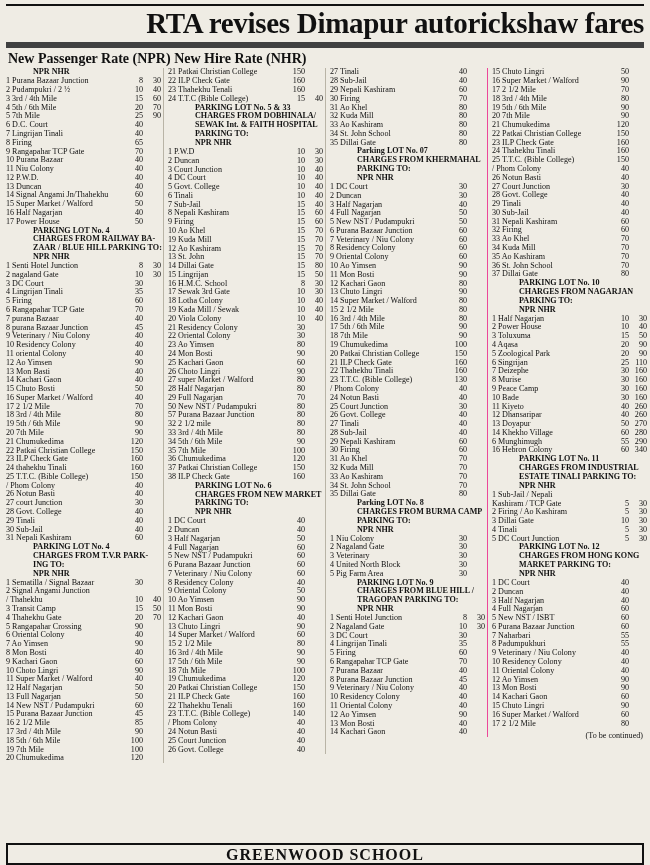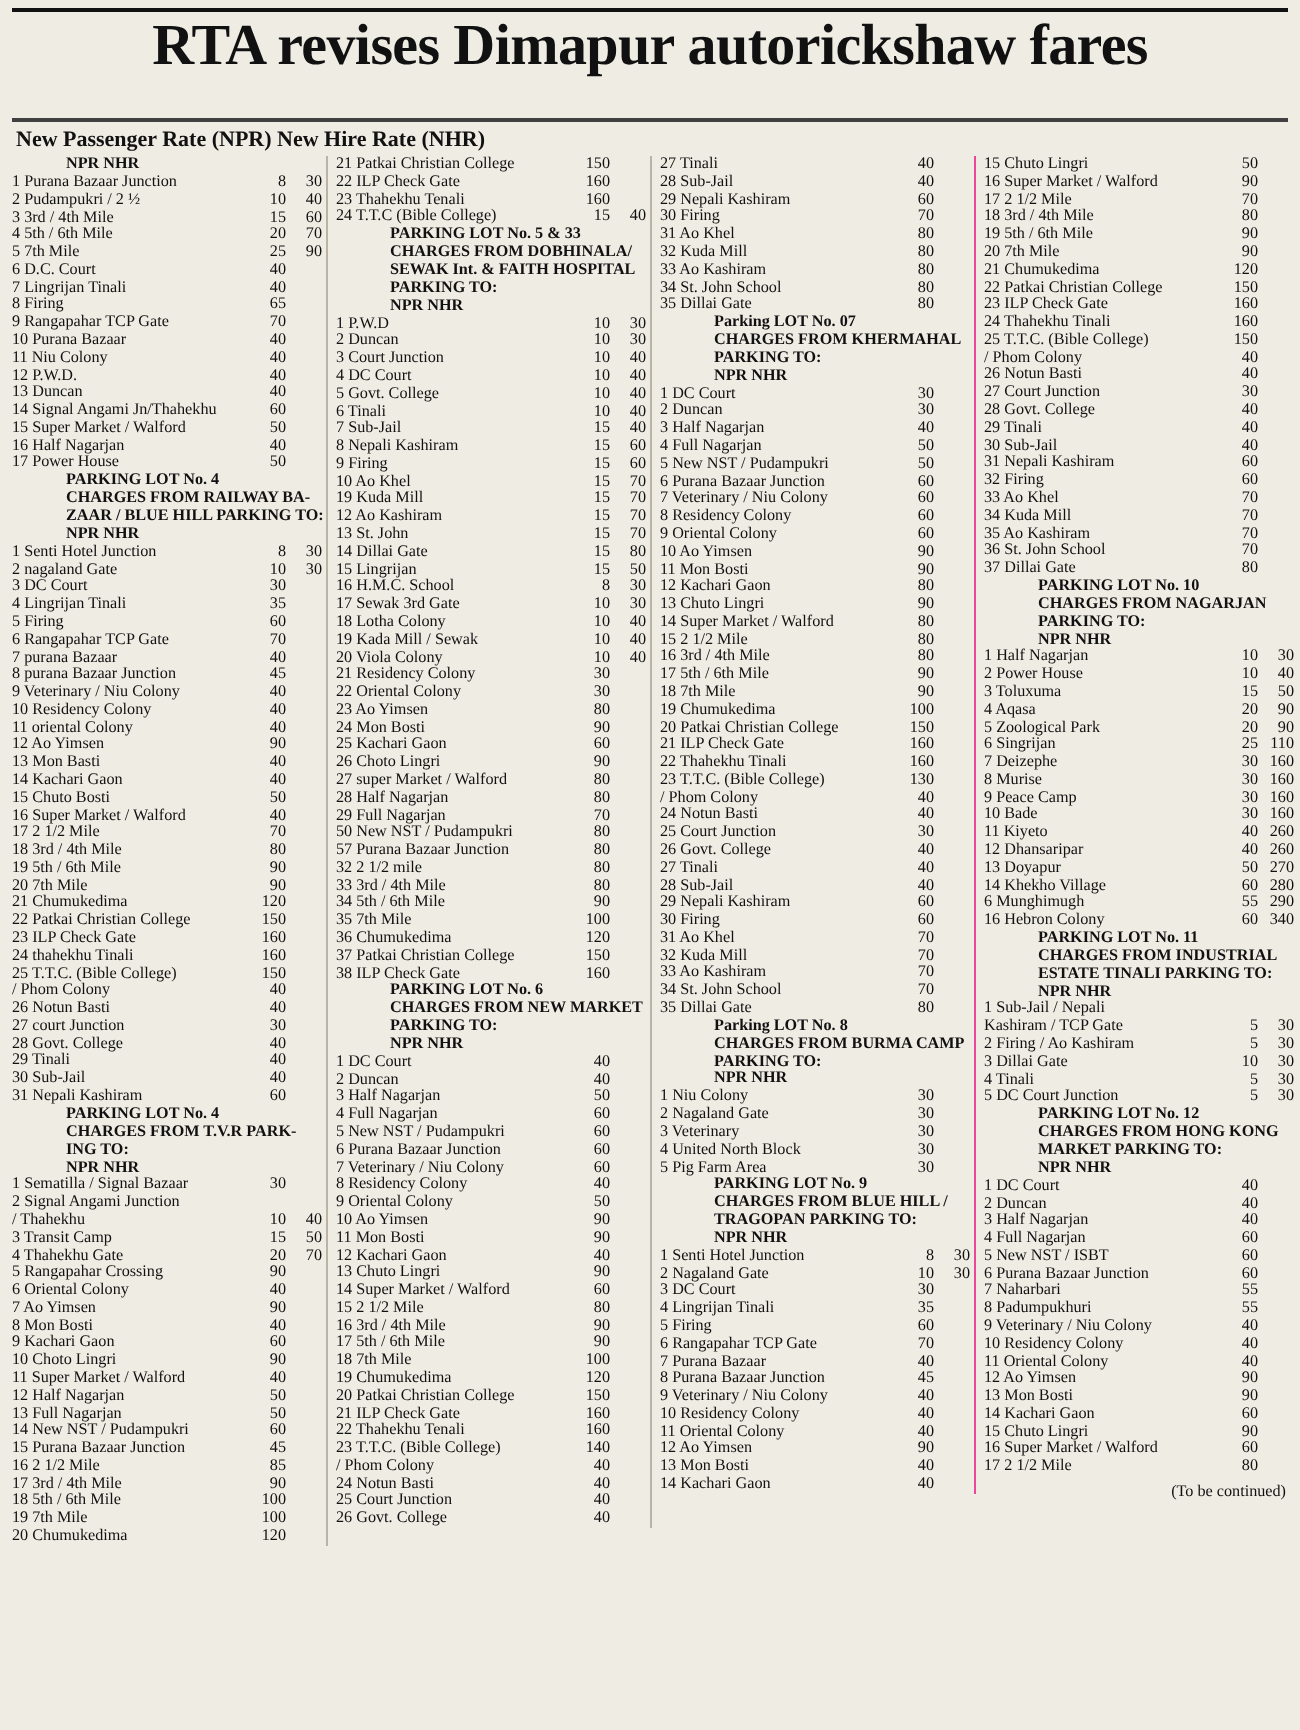--- a/index.html
+++ b/index.html
@@ -13,31 +13,31 @@
   .page{
     position:relative;width:650px;height:865px;
     box-sizing:border-box;
     padding:4px 6px 0 6px;
   }
   .title{
     font-family:"Liberation Serif", serif;
     font-weight:bold;
     font-size:29px;
     line-height:1.0;
-    text-align:center;
+    text-align:right;
     letter-spacing:-0.3px;
     border-top:2px solid #111;
-    border-bottom:2px solid #404040;
-    padding:3px 0 21px 0;
+    border-bottom:6px solid #404040;
+    padding:3px 0 4px 0;
     margin:0 0 3px 0;
     white-space:nowrap;
     overflow:hidden;
   }
   .subtitle{
-    font-size:11px;
+    font-size:14px;
     font-weight:bold;
     margin:0 0 2px 2px;
     line-height:1.1;
   }
   .columns{
     display:flex;
     gap:4px;
     align-items:flex-start;
   }
   .col{
@@ -2016,14 +2016,17 @@
           <span class="nm">17 2 1/2 Mile</span>
           <span class="vals">
             <span class="v">80</span>
             <span class="v"></span>
           </span>
         </div>
       <div class="cont">(To be continued)</div>
     </div>
   </div>
 
+  <div class="footer">
+    <div class="fo">GREENWOOD SCHOOL</div>
+  </div>
 
 </div>
 
 </body></html>

